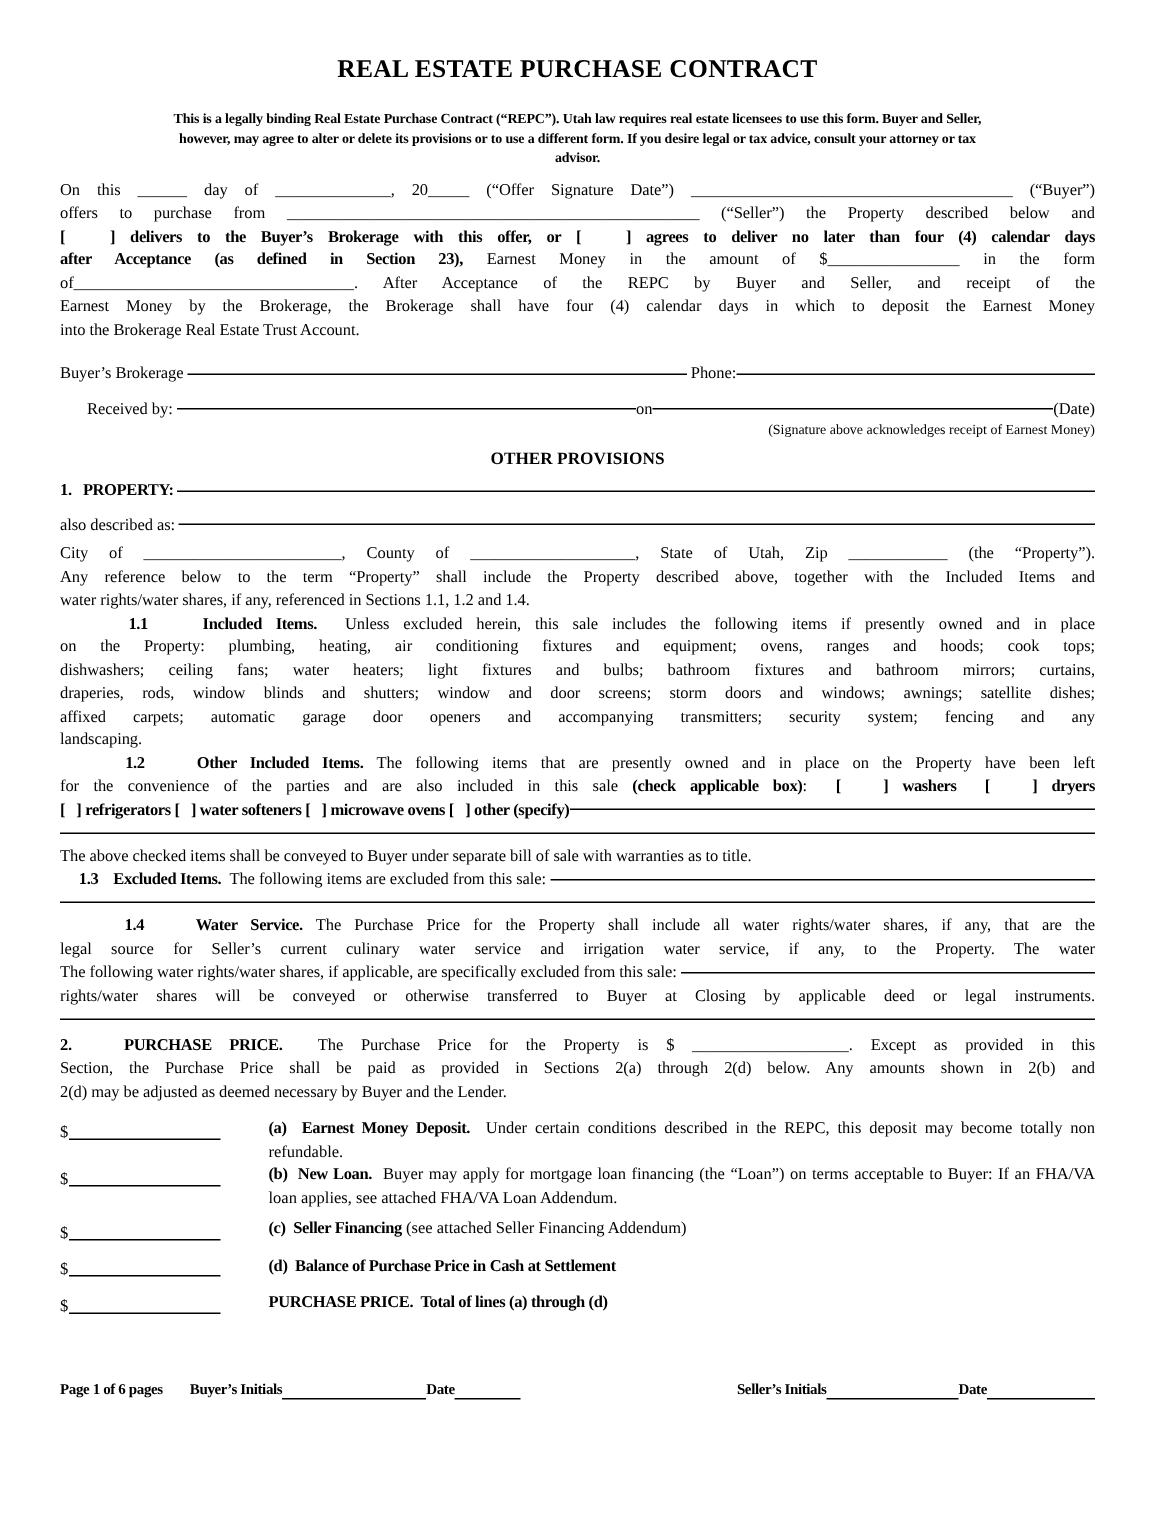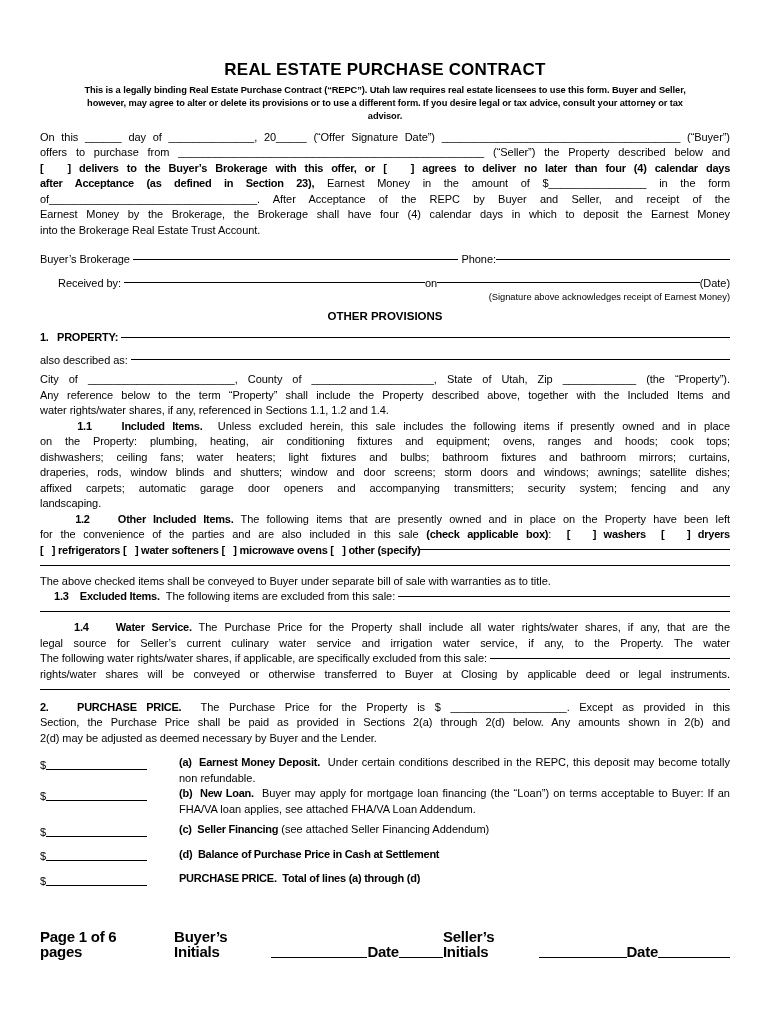--- a/index.html
+++ b/index.html
@@ -1,21 +1,21 @@
 <!DOCTYPE html>
 <html><head>
 <meta charset="utf-8">
 <style>
   html,body{margin:0;padding:0;background:#fff;}
   body{width:770px;height:1024px;overflow:hidden;color:#000;
        font-family:"Liberation Sans","DejaVu Sans",sans-serif;font-size:11px;
        -webkit-font-smoothing:antialiased;}
-  .page{padding:60px 40px 0 40px;}
+  .page{padding:36px 40px 0 40px;font-family:Liberation Serif, serif;}
   .title{font-size:17px;font-weight:bold;text-align:center;line-height:20px;letter-spacing:.2px;}
-  .subtitle{margin-top:4px;}
+  .subtitle{margin-top:18px;}
   .subline{font-size:9.3px;font-weight:bold;text-align:center;line-height:13.2px;white-space:nowrap;letter-spacing:-.1px;}
   .h2{font-size:11.5px;font-weight:bold;text-align:center;margin-top:9px;line-height:15px;}
   .h3{margin-top:6px;}
   .ln{line-height:15.5px;height:15.5px;overflow:hidden;letter-spacing:-.05px;}
   .just{text-align:justify;text-align-last:justify;}
   .left{text-align:left;}
   .fx{display:flex;align-items:center;}
   .seg,.blank,.b{white-space:pre-wrap;}
   .b{font-weight:bold;letter-spacing:-.25px;}
   .blank{letter-spacing:0;}
@@ -26,21 +26,21 @@
   .row-received{margin-top:8px;margin-left:18px;}
   .signote{font-size:9.3px;line-height:11px;margin-left:72px;margin-top:1px;text-align:right;}
   .row-property{margin-top:6px;}
   .row-also{margin-top:7px;}
   #provisions-body{margin-top:4px;}
   #price-list{margin-top:9px;}
   .price-row{display:flex;align-items:flex-start;}
   .amt{display:flex;align-items:flex-end;width:107px;flex:0 0 107px;height:15.5px;}
   .amt .fill{margin-bottom:1px;}
   .desc{flex:1;margin-left:32px;text-align:justify;line-height:15.5px;}
-  .footer{display:flex;align-items:flex-end;margin-top:42px;font-size:15px;line-height:15px;}
+  .footer{display:flex;align-items:flex-end;margin-top:42px;font-size:10px;line-height:15px;}
   .footer .fill{flex-grow:0;flex-shrink:0;}
 </style>
 </head>
 <body>
 
 <div class="page">
 
   <div class="title">REAL ESTATE PURCHASE CONTRACT</div>
 
   <div class="subtitle">

